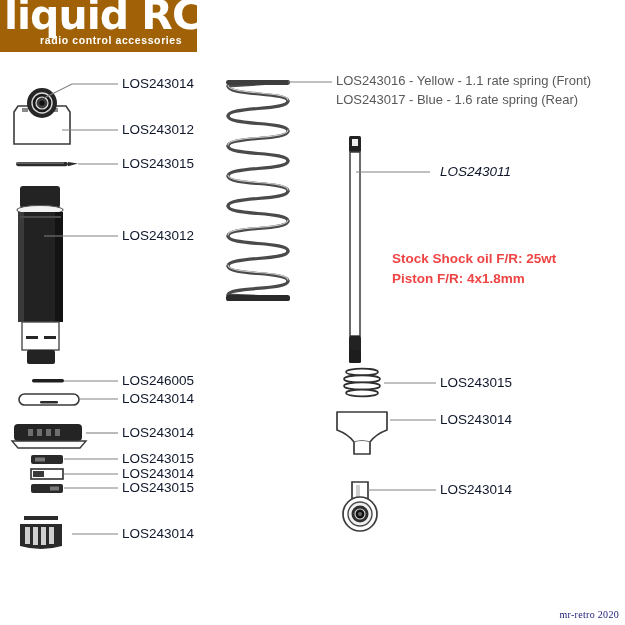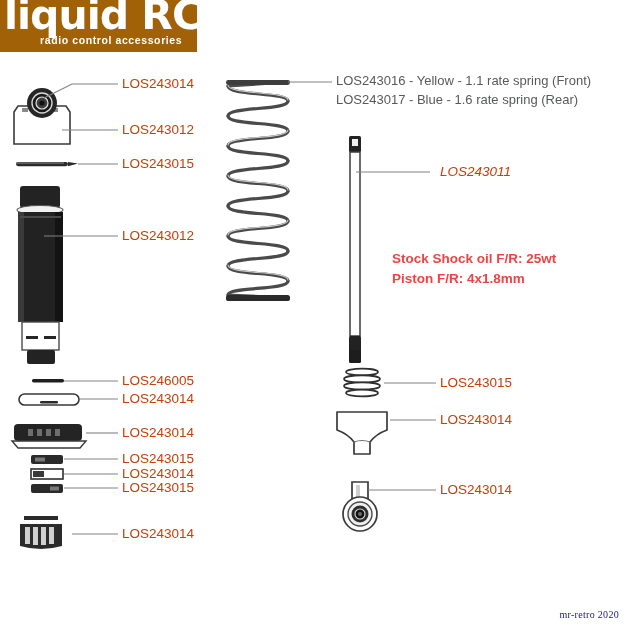--- a/index.html
+++ b/index.html
@@ -27,21 +27,21 @@
     position:absolute;left:40px;top:35px;
     font-family:"Liberation Sans", sans-serif;
     font-weight:bold;font-size:10.5px;letter-spacing:.6px;
     color:#ffffff;line-height:1;white-space:nowrap;
   }
 
   
   .lbl{
     position:absolute;white-space:nowrap;
     font-family:"Liberation Sans", sans-serif;
-    font-size:13.5px;color:#c2410c;line-height:1;
+    font-size:13.5px;color:#0f172a;line-height:1;
   }
   .lbl.bold{font-weight:bold;color:#ef4444;font-size:13.5px;}
   .note{
     position:absolute;white-space:nowrap;
     font-family:Liberation Sans, sans-serif;
     font-size:13px;color:#58595b;line-height:17px;
   }
   .watermark{
     position:absolute;right:6px;bottom:5px;
     font-family:Liberation Serif, serif;

